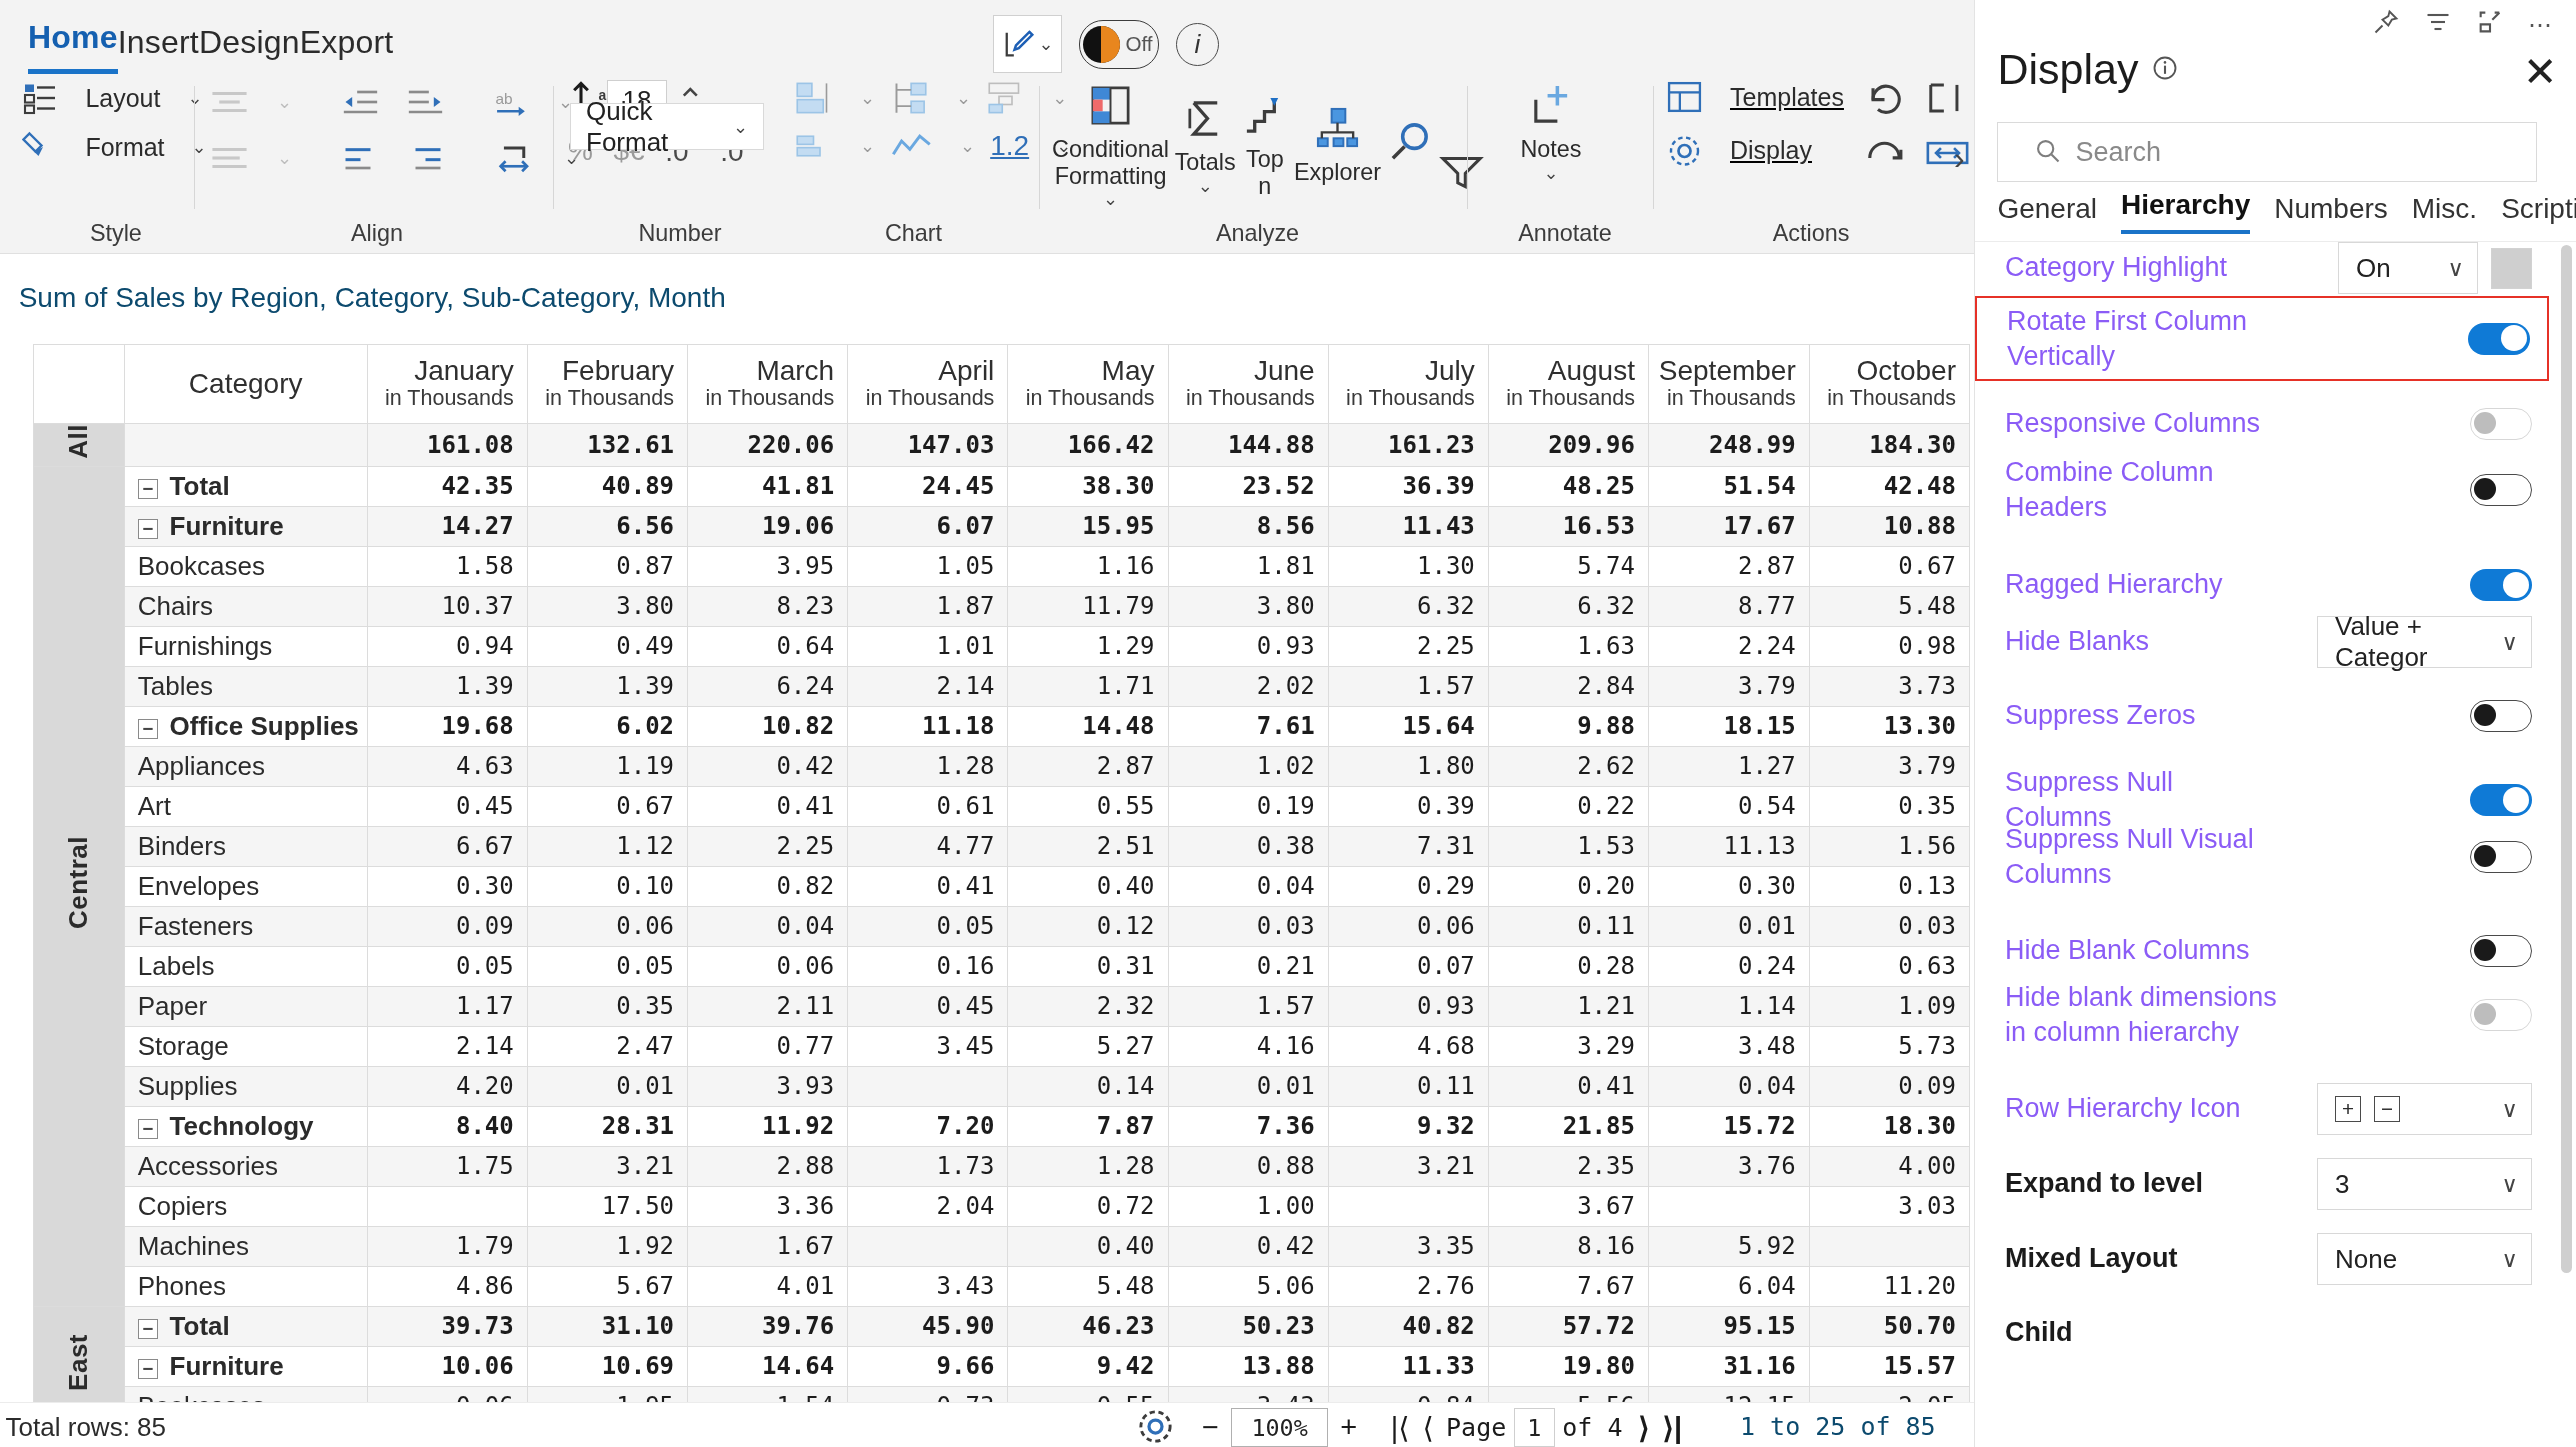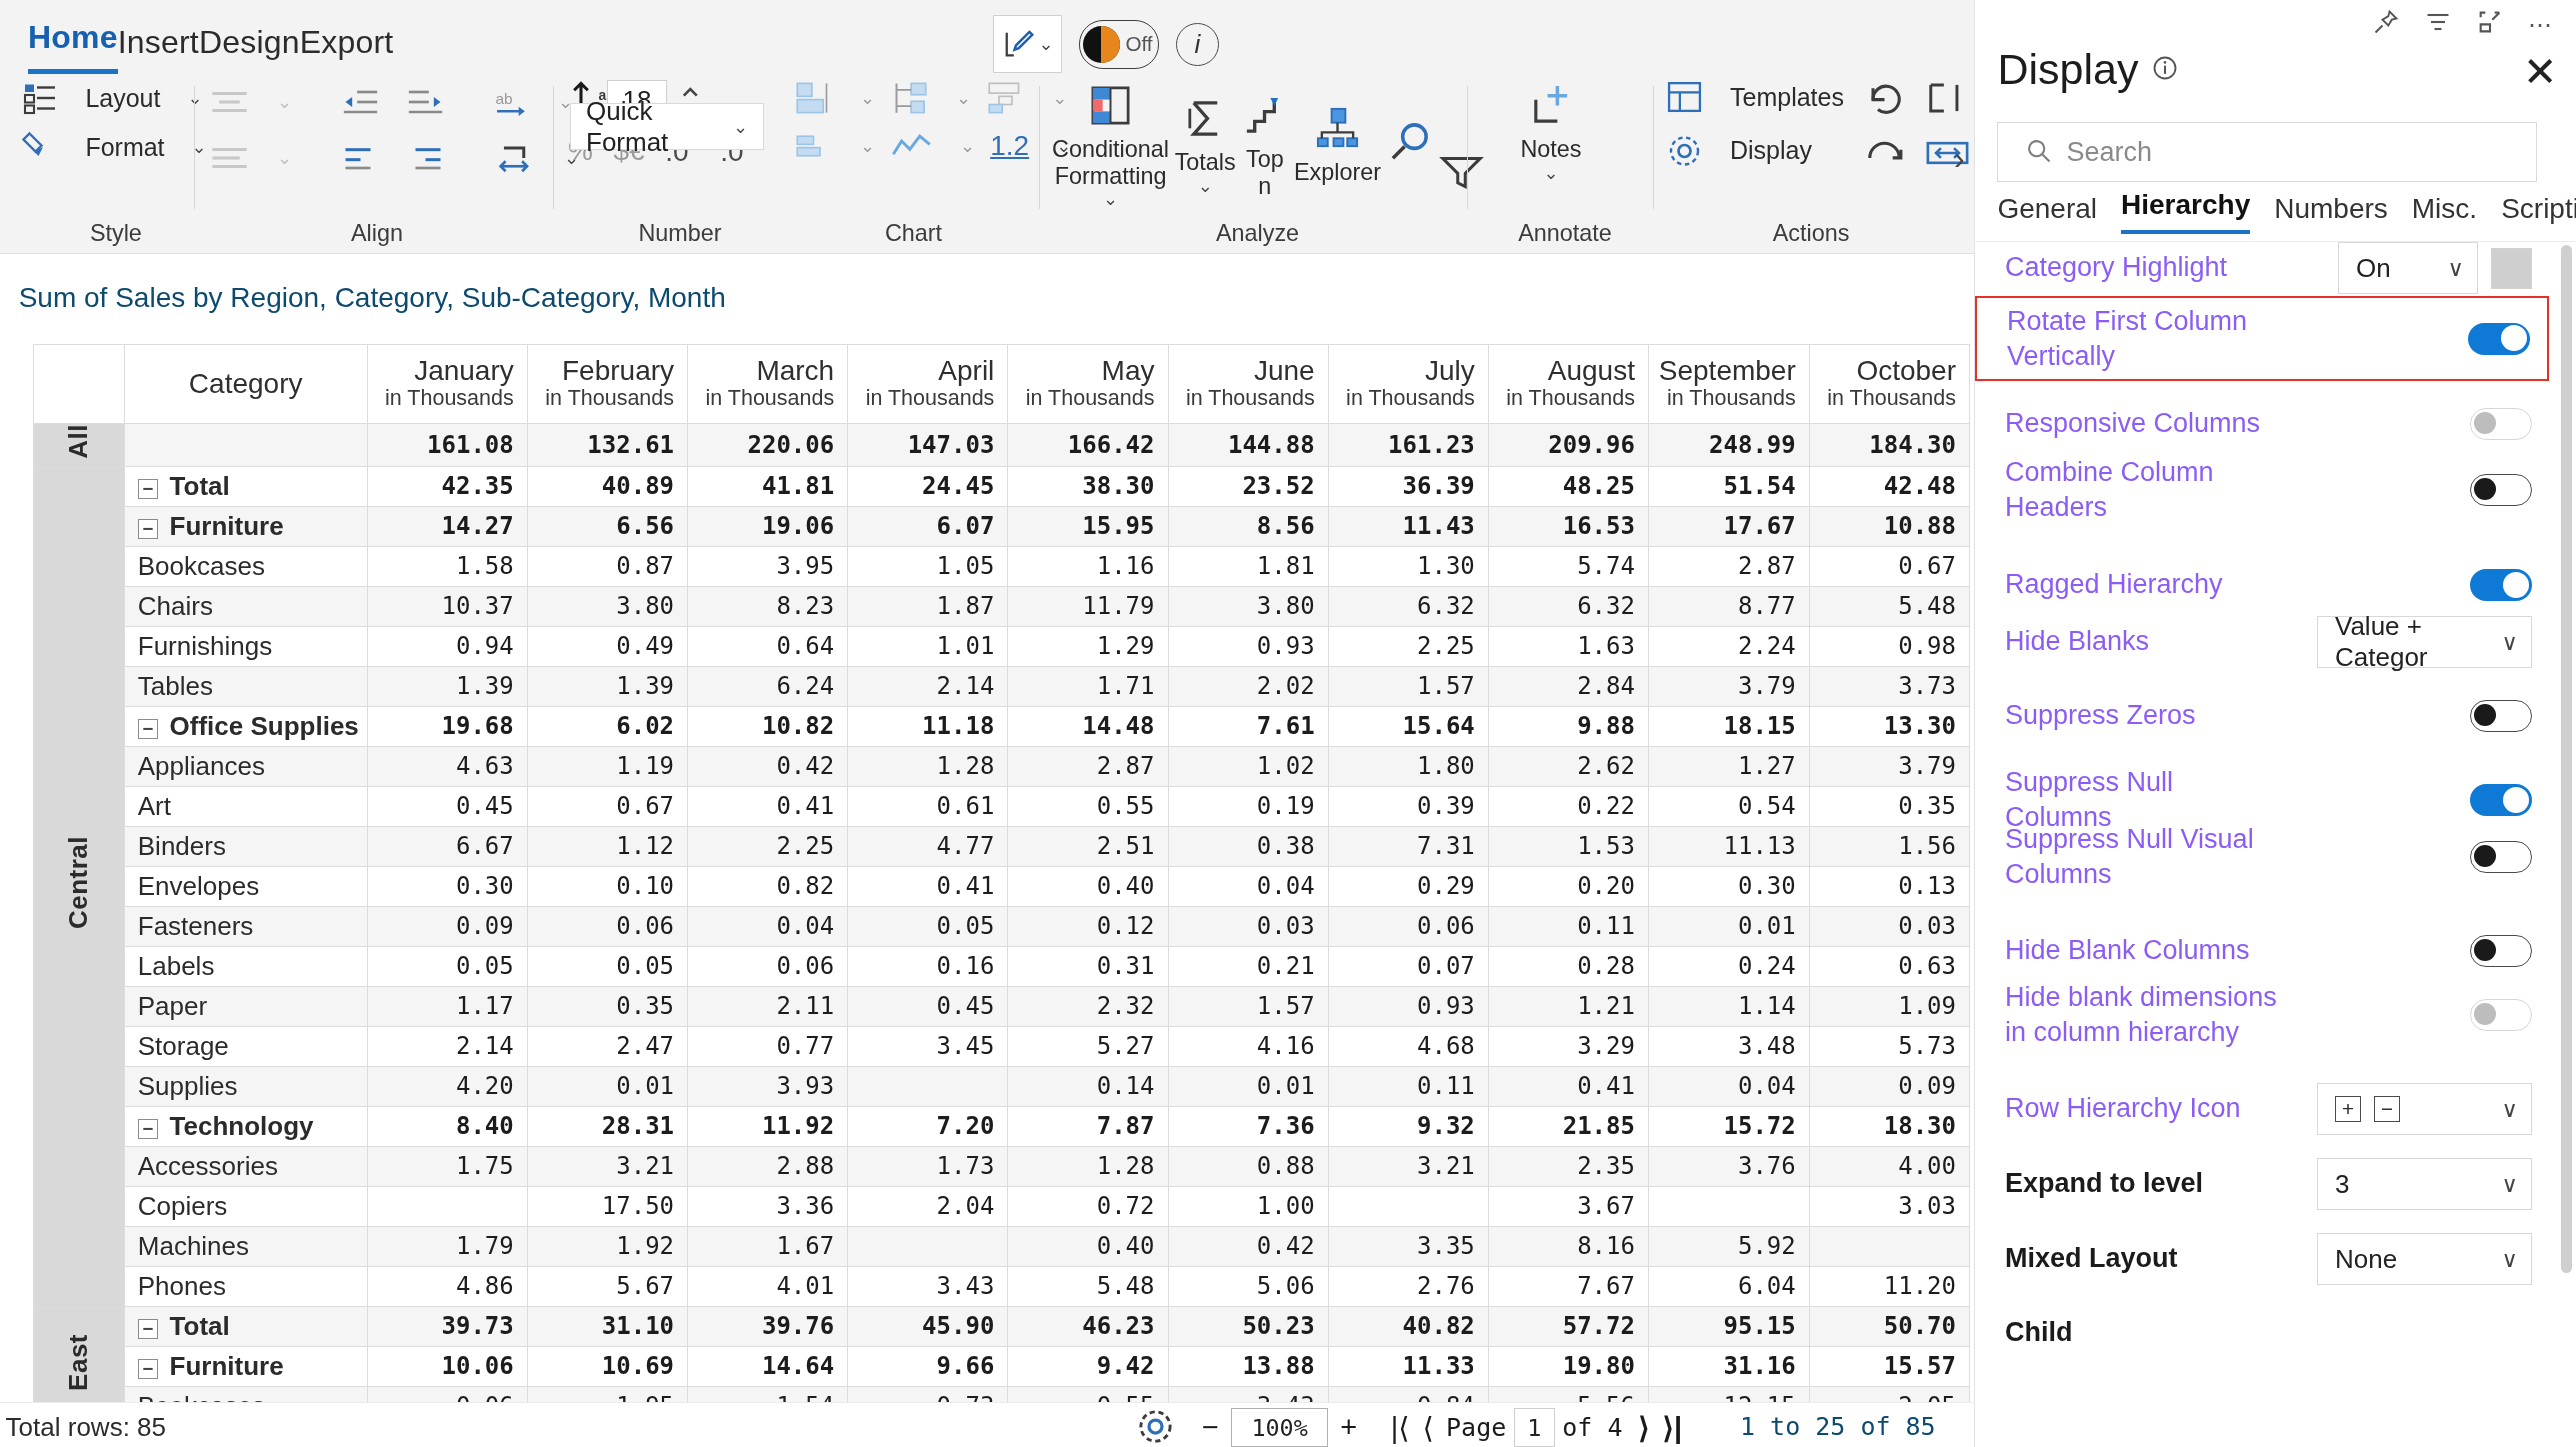--- a/index.html
+++ b/index.html
@@ -127,21 +127,21 @@
     background: #fff; border-left: 0.9px solid #e3e3e3; }
   #panelTools { position: absolute; right: 24px; top: 7.5px; display: flex; gap: 24px; align-items: center; }
   #panelTools .pt { font-size: 24px; color: #555; cursor: pointer; }
   #panelTitleRow { position: absolute; left: 22.4px; top: 45px; width: 557px; display: flex;
     align-items: center; }
   #panelTitle { font-size: 43px; color: #1c1c1c; }
   #panelInfo { margin-left: 13px; }
   #panelClose { position: absolute; right: 18.7px; top: 52px; font-size: 41px; color: #222;
     cursor: pointer; line-height: 1; }
   #panelSearch { position: absolute; left: 22.4px; top: 122px; width: 540px; height: 60px;
-    border: 0.9px solid #dadada; display: flex; align-items: center; gap: 13px; padding-left: 27px; }
+    border: 0.9px solid #dadada; display: flex; align-items: center; gap: 13px; padding-left: 36px; }
   #panelSearch .sph { font-size: 27px; color: #8a8a8a; }
   #panelTabs { position: absolute; left: 22.4px; top: 189px; display: flex; gap: 24px; align-items: flex-end; }
   .ptab { font-size: 28px; color: #333; padding-bottom: 9.3px; cursor: pointer; }
   .ptab.active { font-weight: bold; color: #111; border-bottom: 4.7px solid #1a73c8; }
   #panelDivider { position: absolute; left: 0; top: 241px; width: 602px; height: 0.9px; background: #ececec; }
 
   #panelBody { position: absolute; left: 0; top: 242px; width: 602px; height: 1206px; }
   .row {
     position: absolute; left: 0; width: 574px; display: flex; align-items: center;
     justify-content: space-between; padding: 0 17px 0 30px;
@@ -506,21 +506,21 @@
       </span>
       <span>Notes</span>
       <span class="chev">⌄</span>
     </div>
     <div class="lbl">Annotate</div>
   </div>
   <div class="vsep" style="left:1653px;"></div>
 
   <div class="grp" style="left:1666px;width:290px;">
     <div style="display:flex;align-items:flex-start;gap:18.7px;">
-      <div class="cmdcol" style="gap:18.7px;">
+      <div class="cmdcol" style="gap:18.7px;text-decoration:underline;">
         <div class="cmd">
           <span class="ico">
             <svg width="37" height="34" viewBox="0 0 24 22">
               <rect x="2" y="2" width="20" height="18" fill="none" stroke="#2f6fb8" stroke-width="1.5"></rect>
               <line x1="2" y1="8" x2="22" y2="8" stroke="#2f6fb8" stroke-width="1.5"></line>
               <line x1="9" y1="8" x2="9" y2="20" stroke="#2f6fb8" stroke-width="1.5"></line>
             </svg>
           </span>
           <span>Templates</span>
         </div>

